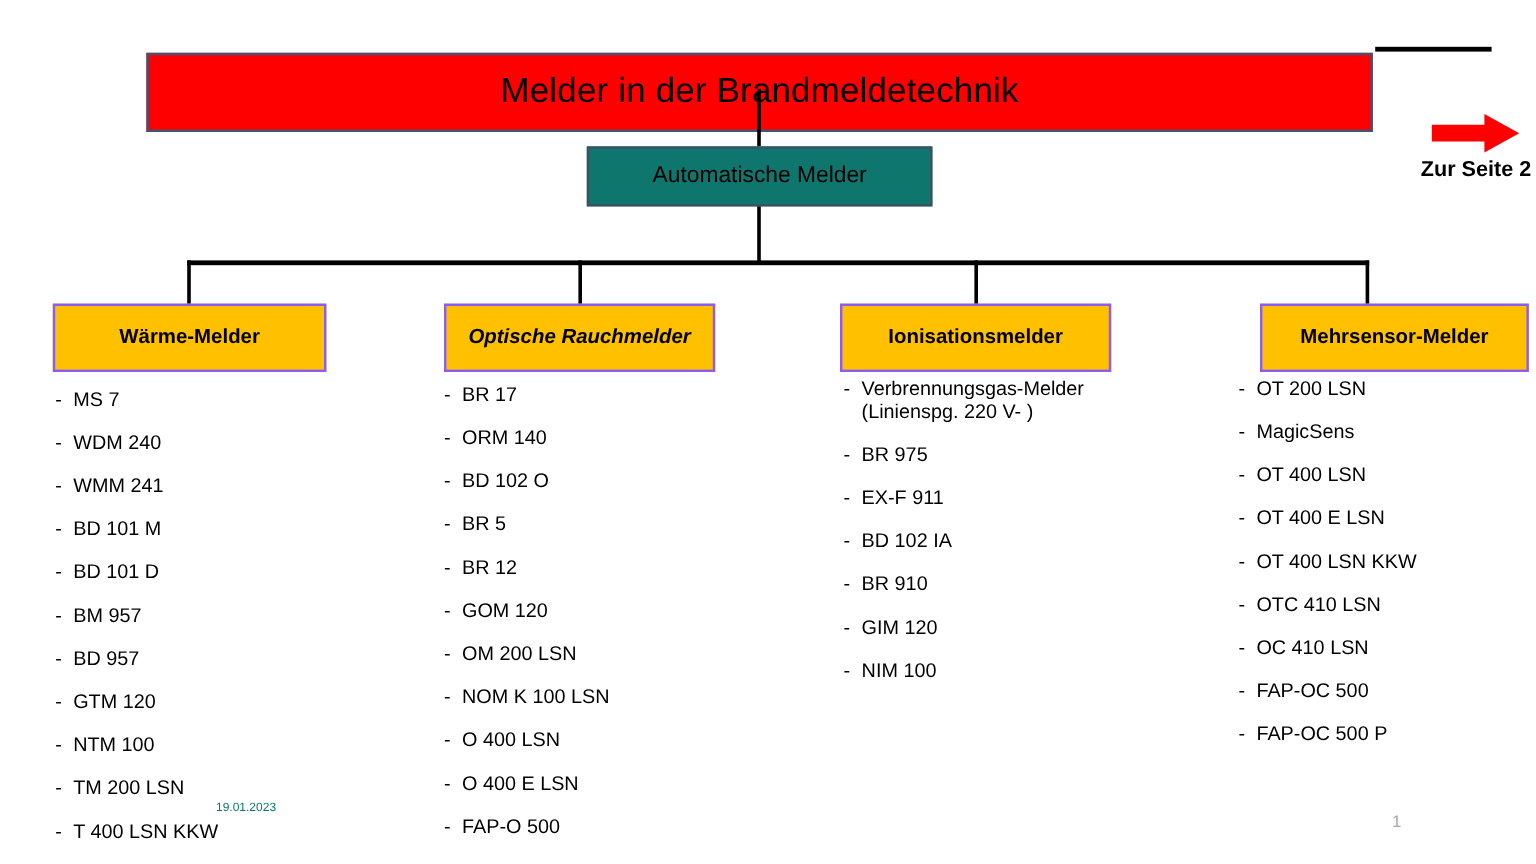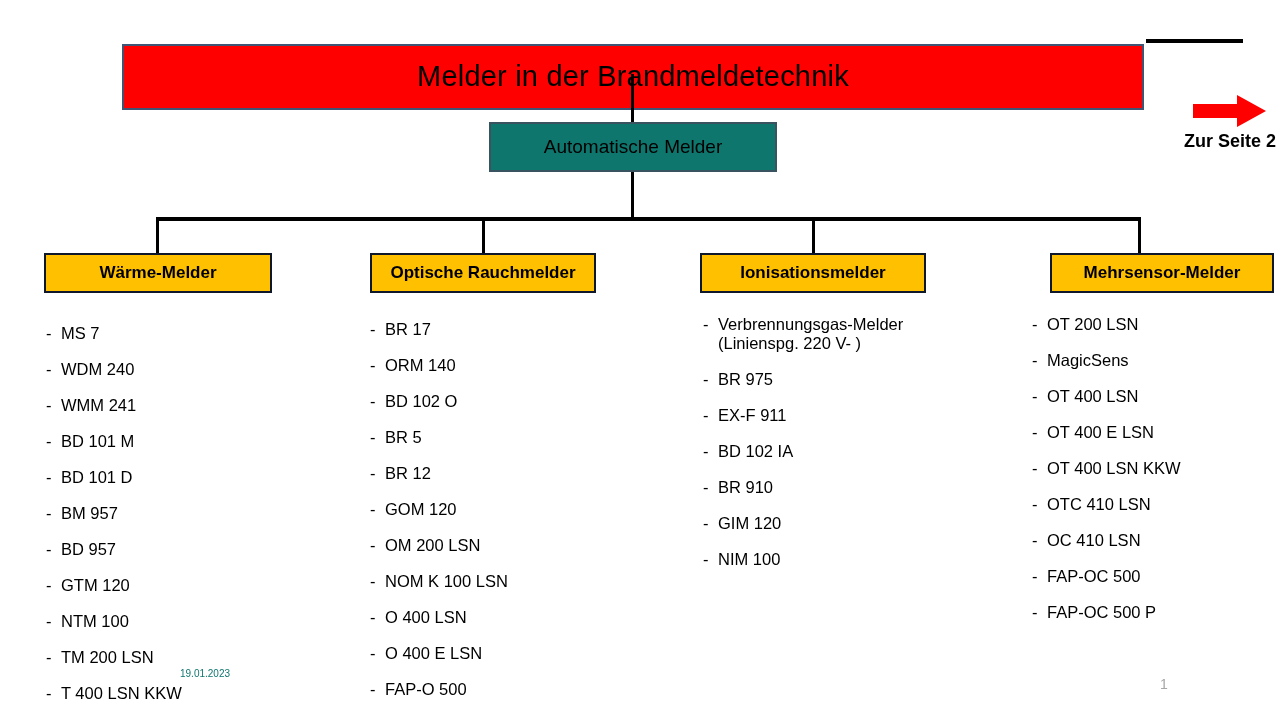--- a/index.html
+++ b/index.html
@@ -54,28 +54,28 @@
     top: 122px;
     width: 288px;
     height: 50px;
     background: #0f766e;
     border: 2px solid #3a5360;
     font-size: 19px;
   }
 
   .cat-box {
     top: 253px;
-    height: 40px;
+    height: 57px;
     background: #ffc000;
-    border: 2px solid #0f172a;
+    border: 2px solid #8b5cf6;
     font-size: 17px;
     font-weight: bold;
   }
   #cat-box-0 { left: 44px;   width: 228px; }
-  #cat-box-1 { left: 370px;  width: 226px; }
+  #cat-box-1 { left: 370px;  width: 226px; font-style: italic; }
   #cat-box-2 { left: 700px;  width: 226px; }
   #cat-box-3 { left: 1050px; width: 224px; }
 
   
   .list {
     position: absolute;
     color: #000000;
     font-size: 16.5px;
   }
   .list-item {

